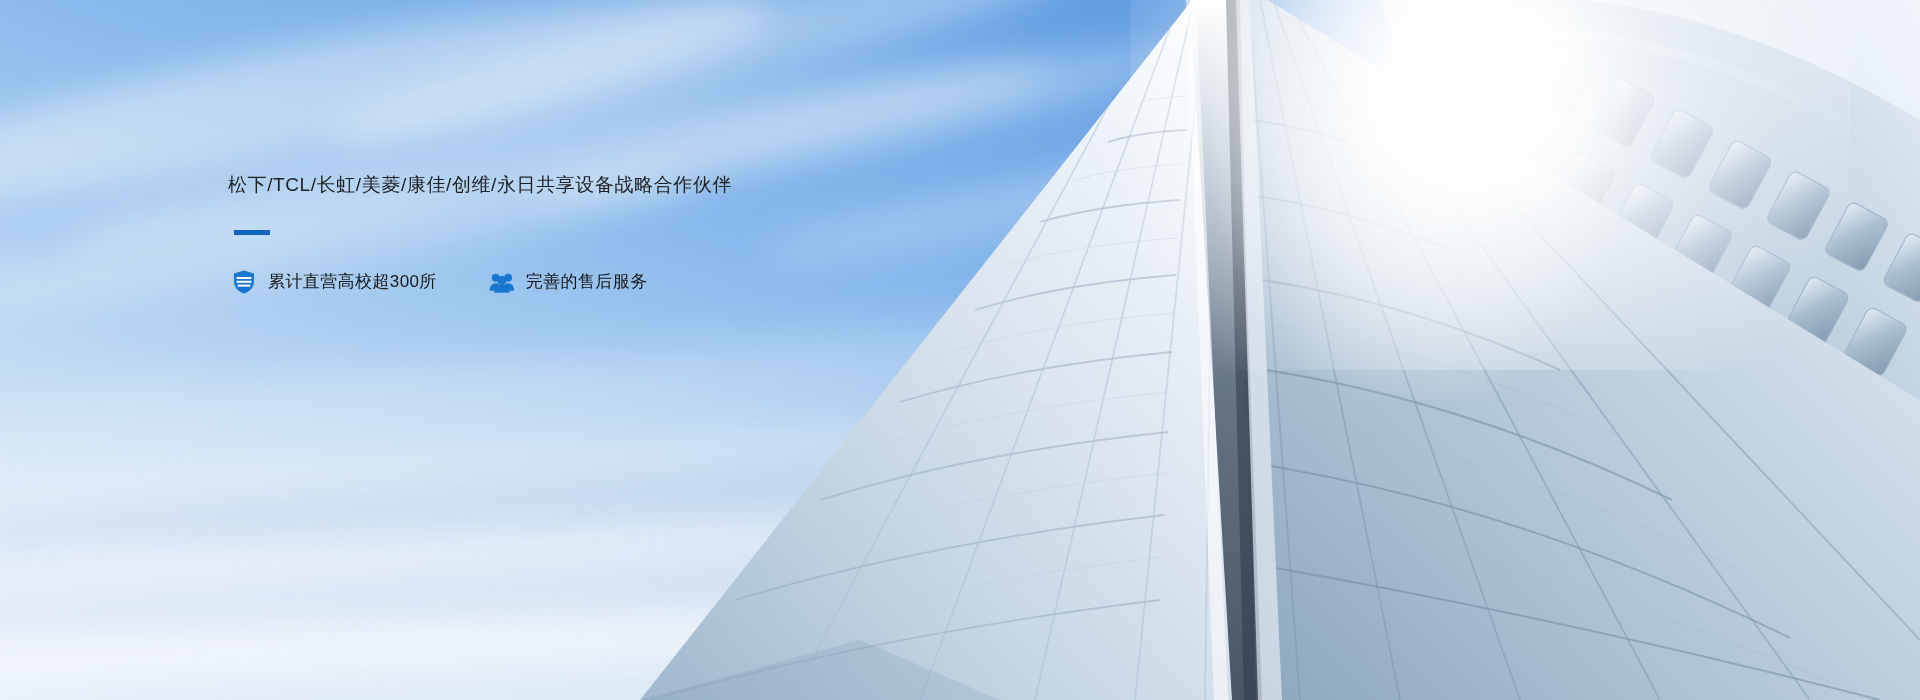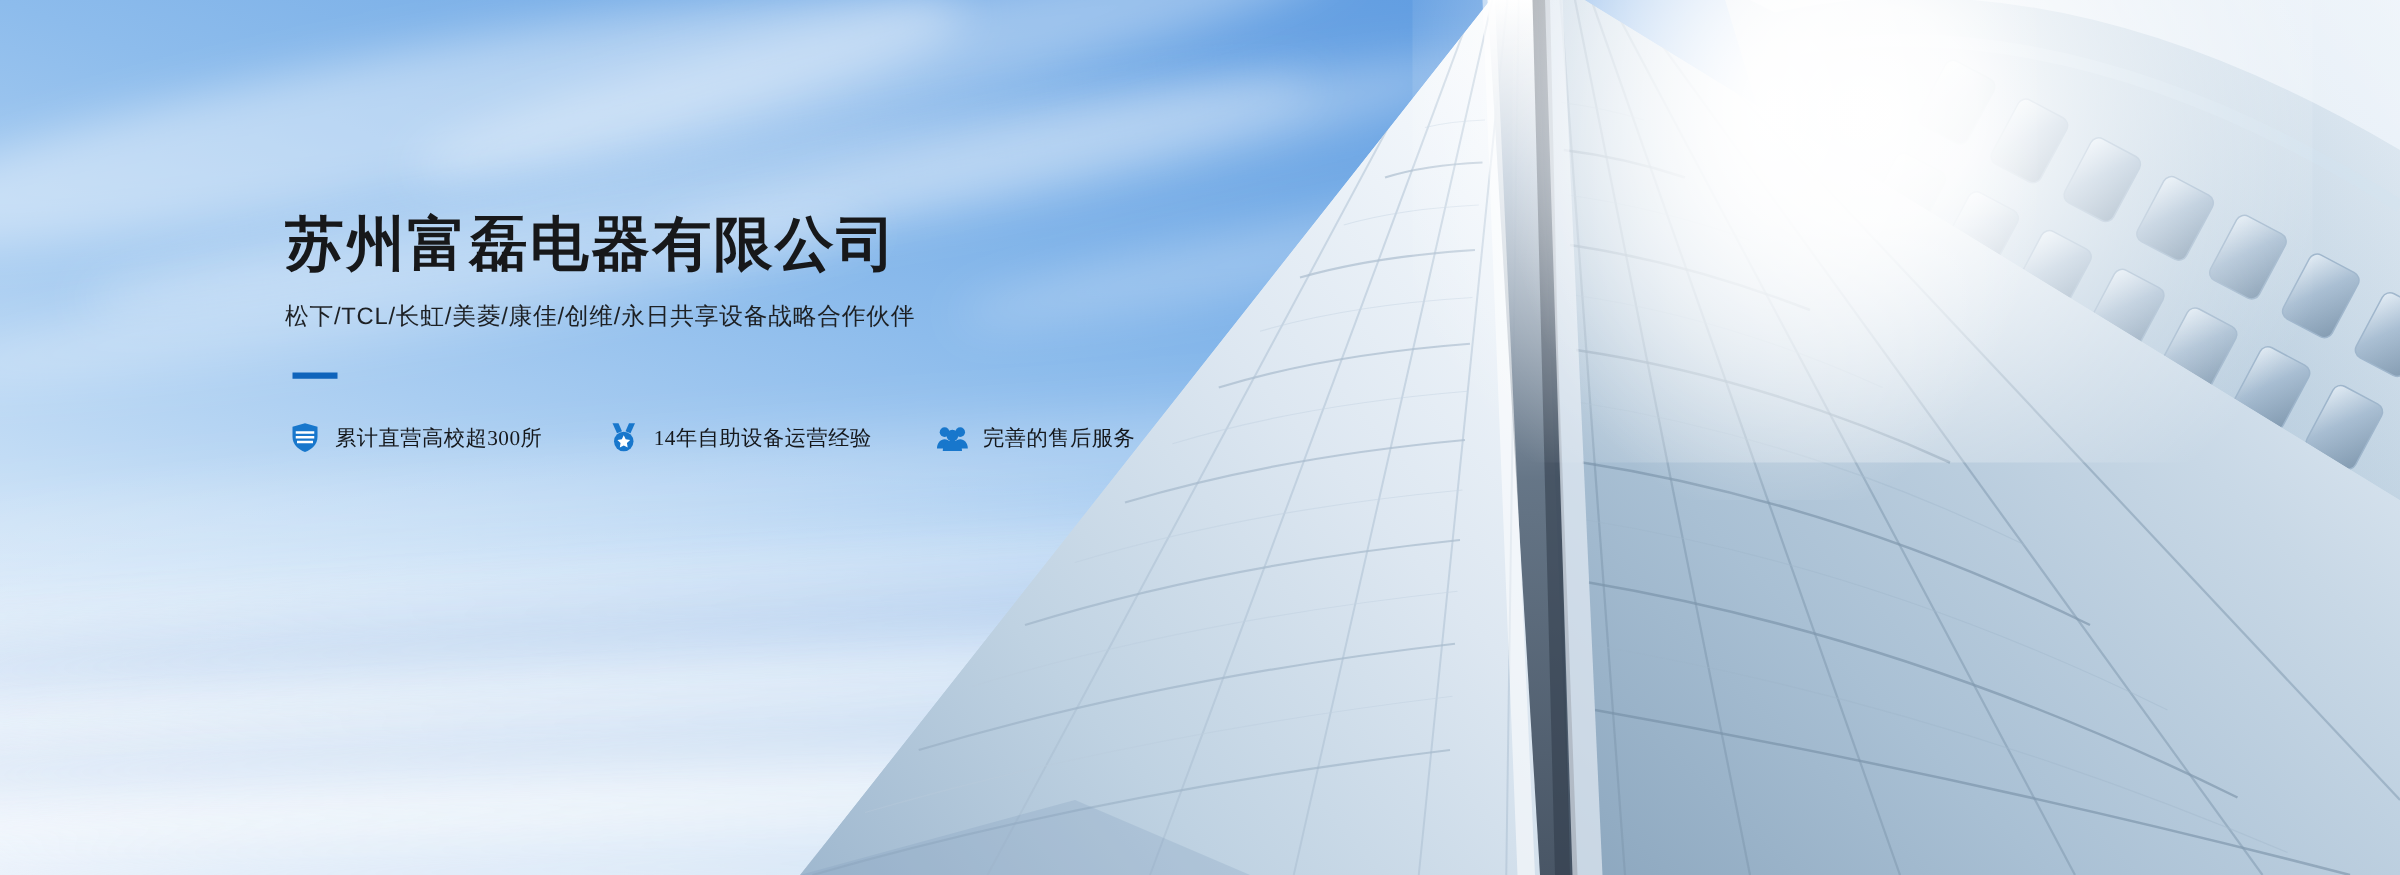--- a/index.html
+++ b/index.html
@@ -114,21 +114,20 @@
     background:#1064bb;
     margin:28px 0 0 6px;
   }
 
   .features{
     display:flex;
     align-items:center;
     margin-top:34px;
     padding-left:3px;
     gap:52px;
-    font-family:Liberation Serif, serif;
   }
   .feature{
     display:flex;
     align-items:center;
     gap:11px;
     white-space:nowrap;
   }
   .feature .ficon{
     width:26px; height:26px;
     display:inline-flex;
@@ -367,21 +366,20 @@
         <polygon points="640,700 1000,700 860,640" fill="#7e9bbb" opacity=".25"></polygon>
       </g>
     </svg>
   </div>
 
   <div class="glare"></div>
   <div class="glare2"></div>
 
   <div class="content">
 
-    <h1 class="title">苏州富磊电器有限公司</h1>
 
     <div class="subline">松下/TCL/长虹/美菱/康佳/创维/永日共享设备战略合作伙伴</div>
 
 
     <div class="divider"></div>
 
     <div class="features">
 
       <div class="feature">
         <span class="ficon">
@@ -390,33 +388,20 @@
             <g fill="#ffffff">
               <path d="M5.6 8.0 L20.4 8.0 L20.4 10.0 L5.6 10.0 Z"></path>
               <path d="M5.6 11.8 L20.4 11.8 L20.4 13.8 L5.6 13.8 Z"></path>
               <path d="M6.6 15.6 L19.4 15.6 L19.4 17.6 L6.6 17.6 Z"></path>
             </g>
           </svg>
         </span>
         <span class="flabel">累计直营高校超300所</span>
       </div>
 
-      <div class="feature">
-        <span class="ficon">
-          <svg width="26" height="26" viewBox="0 0 26 26" xmlns="http://www.w3.org/2000/svg">
-            <g fill="#1877cc">
-              <path d="M4.0 1.5 L8.8 1.5 L11.6 8.0 L7.6 9.6 Z"></path>
-              <path d="M22.0 1.5 L17.2 1.5 L14.4 8.0 L18.4 9.6 Z"></path>
-              <circle cx="13" cy="16.2" r="7.8"></circle>
-            </g>
-            <path d="M13 11.2 L14.55 14.45 L18.1 14.95 L15.55 17.45 L16.15 21.0 L13 19.3 L9.85 21.0 L10.45 17.45 L7.9 14.95 L11.45 14.45 Z" fill="#ffffff"></path>
-          </svg>
-        </span>
-        <span class="flabel">14年自助设备运营经验</span>
-      </div>
 
       <div class="feature">
         <span class="ficon">
           <svg width="28" height="26" viewBox="0 0 28 26" xmlns="http://www.w3.org/2000/svg">
             <g fill="#1877cc">
               <circle cx="7.2" cy="8.4" r="4.2"></circle>
               <path d="M0.6 22.4 C0.6 17.6 3.6 14.4 7.2 14.4 C10.8 14.4 13.8 17.6 13.8 22.4 Z"></path>
               <circle cx="20.6" cy="8.4" r="4.2"></circle>
               <path d="M14.0 22.4 C14.0 17.6 17.0 14.4 20.6 14.4 C24.2 14.4 27.2 17.6 27.2 22.4 Z"></path>
               <circle cx="13.9" cy="11.4" r="5.0"></circle>

